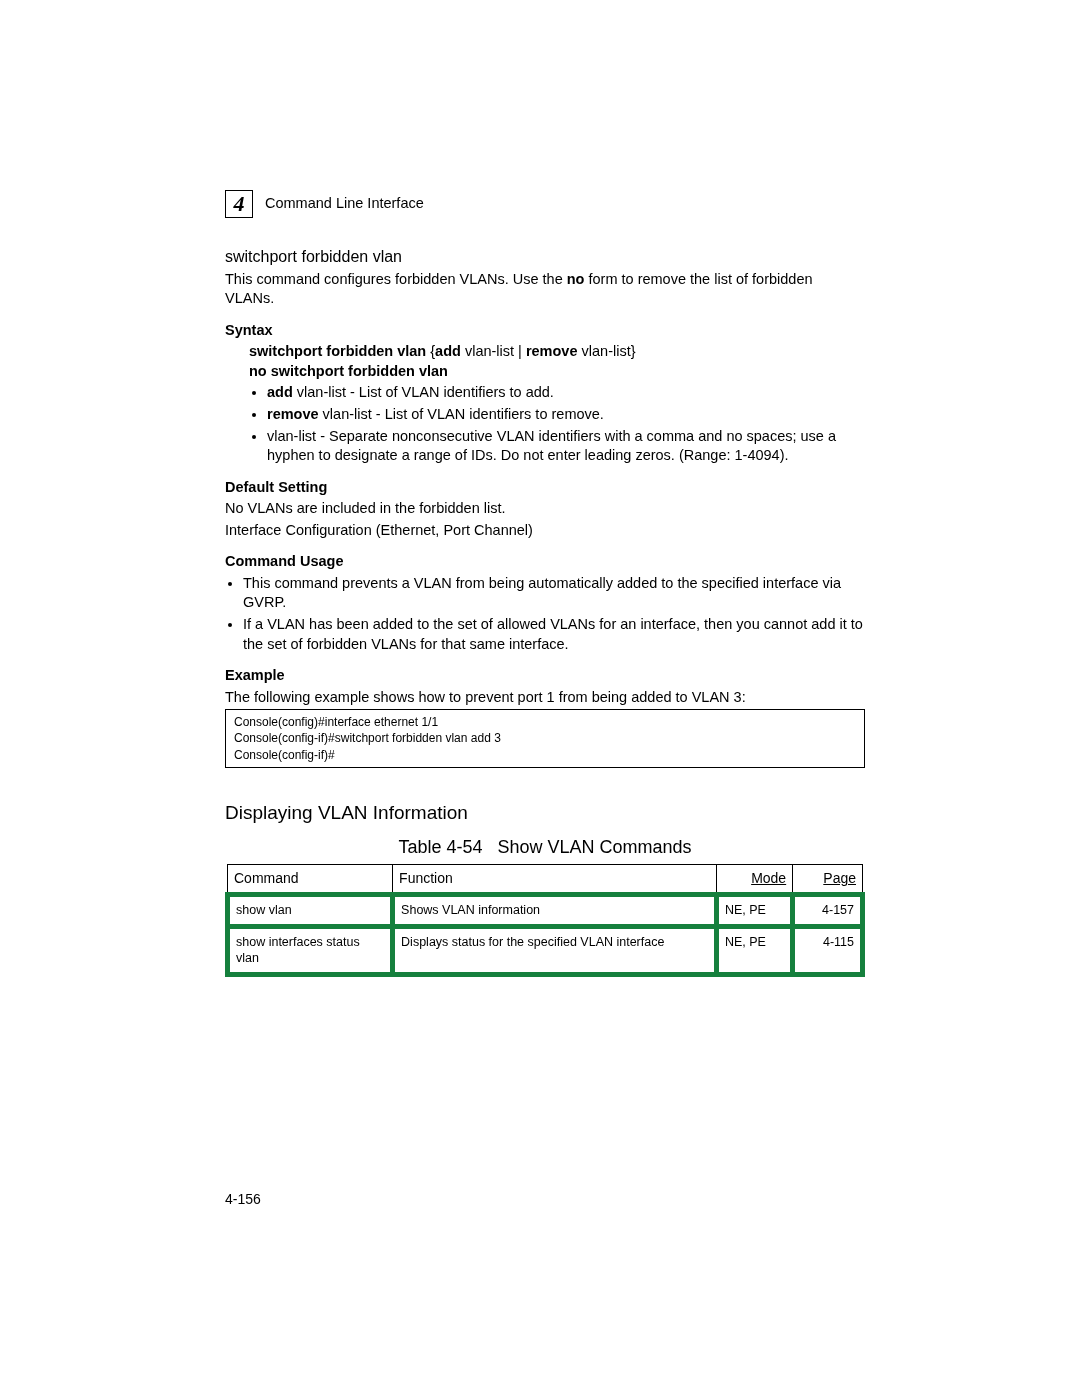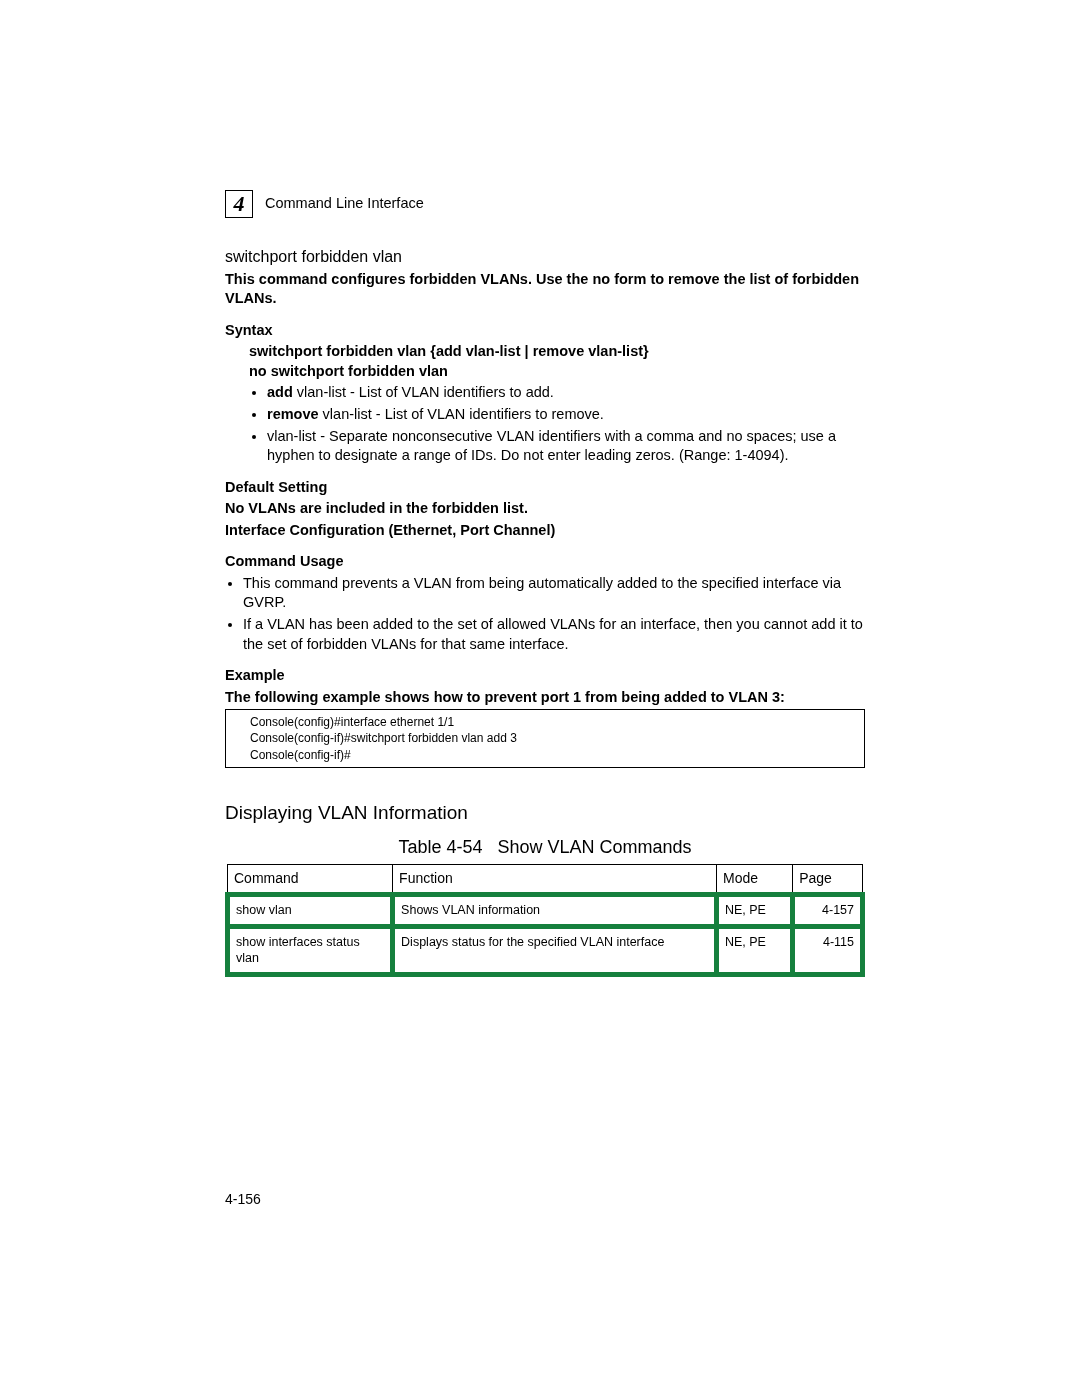--- a/index.html
+++ b/index.html
@@ -50,21 +50,21 @@
   ul {
     margin: 2px 0 0 24px;
     padding-left: 18px;
   }
   li {
     margin: 0 0 2px 0;
   }
   .example-box {
     border: 1px solid #000;
     margin-top: 1px;
-    padding: 4px 24px;
+    padding: 4px 8px;
     font-size: 12px;
     line-height: 1.35;
     white-space: pre;
     font-family: Arial, Helvetica, sans-serif;
   }
   h2.section {
     font-family: Arial, Helvetica, sans-serif;
     font-size: 19px;
     font-weight: normal;
     margin: 32px 0 10px 0;
@@ -81,36 +81,37 @@
   }
   table.cmd th {
     border: 1px solid #000;
     padding: 4px 6px;
     font-weight: normal;
     font-size: 14px;
     text-align: left;
   }
   table.cmd th:nth-child(3),
   table.cmd th:nth-child(4) {
-    text-align: left;
+    text-align: right;
+    text-decoration: underline;
   }
   table.cmd td {
     border: 5px solid #15803d;
     padding: 5px 6px;
     vertical-align: top;
   }
   table.cmd td:nth-child(3) { text-align: left; white-space: nowrap;}
   table.cmd td:nth-child(4) { text-align: right; white-space: nowrap;}
   .footer-page {
     position: absolute;
     left: 225px;
     bottom: 190px;
     font-size: 14px;
   }
-  p { margin: 0 0 2px 0; font-weight: bold; }
+  p { margin: 0 0 2px 0; }
 </style>
 </head>
 <body>
 
 <div class="page">
 
   <div class="header-row">
     <div class="chapter-box">
       <span>4</span>
     </div>

